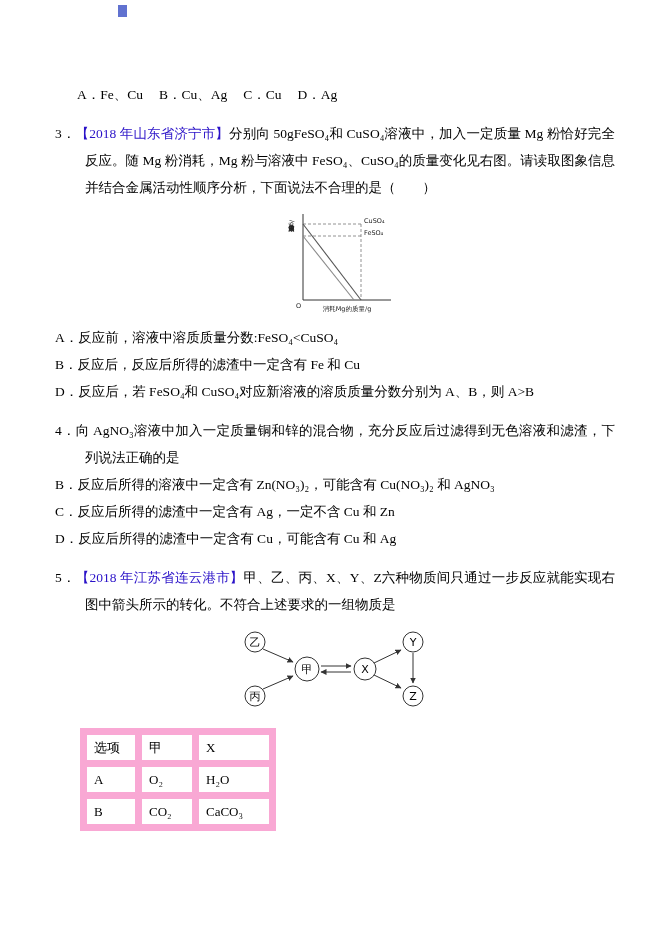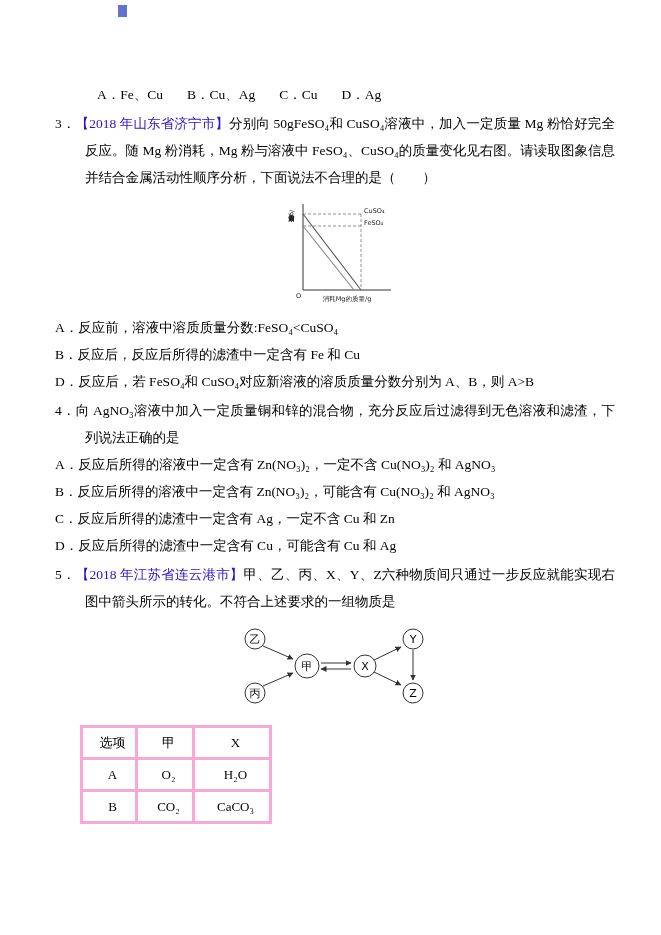--- a/index.html
+++ b/index.html
@@ -6,31 +6,31 @@
   html,body { background:#ffffff; }
   body {
     width:661px; height:935px; margin:0 auto;
     font-family:"Liberation Serif","DejaVu Serif",serif;
     color:#000; font-size:13.5px;
   }
   .page { position:relative; width:661px; height:935px; background:#fff;
           padding:82px 46px 0 55px; overflow:hidden; }
   .corner-mark { position:absolute; left:118px; top:5px; width:9px; height:12px;
                  background:#3a4fc4; opacity:.8; }
-  .options-inline { margin-left:42px; display:flex; gap:24px; line-height:26px; }
+  .options-inline { margin-left:22px; display:flex; gap:16px; line-height:26px; }
   .stem { line-height:27px; padding-left:30px; text-indent:-30px;
-          text-align:justify; margin-top:2px; }
+          text-align:justify; margin-top:12px; }
   .cite { color:var(--citation_blue,#2a12c8); }
   .opt  { line-height:27px; text-align:justify; }
   .chart-wrap   { margin:7px 0 4px 232px; width:120px; }
   .diagram-wrap { margin:8px 0 2px 170px; width:218px; }
   .q5-table { border-collapse:collapse; margin:10px 0 0 25px;
               font-size:13px; }
-  .q5-table td { border:3px solid #f9a8d4; height:32px; padding-left:7px;
-                 vertical-align:middle;text-align:center; }
+  .q5-table td { border:7px solid #f9a8d4; height:32px; padding-left:7px;
+                 vertical-align:middle; }
   .q5-table td.c1 { width:55px; }
   .q5-table td.c2 { width:57px; }
   .q5-table td.c3 { width:77px; }
   svg { display:block; }
   .axis { stroke:#333; stroke-width:1; fill:none; }
   .dash { stroke:#777; stroke-width:.8; stroke-dasharray:3 2; fill:none; }
   .ser1 { stroke:#555; stroke-width:1.1; }
   .ser2 { stroke:#8a8a8a; stroke-width:1.1; }
   .tiny { font-size:6.5px; fill:#222; font-family:"DejaVu Sans",sans-serif; }
   .vlab { font-size:6px; fill:#222; font-family:"DejaVu Sans",sans-serif;
@@ -76,21 +76,20 @@
       <text class="tiny" x="60" y="103" text-anchor="middle">消耗Mg的质量/g</text>
     </svg>
   </div>
 
   <div class="opt">A．反应前，溶液中溶质质量分数:FeSO₄&lt;CuSO₄</div>
   <div class="opt">B．反应后，反应后所得的滤渣中一定含有 Fe 和 Cu</div>
   <div class="opt">D．反应后，若 FeSO₄和 CuSO₄对应新溶液的溶质质量分数分别为 A、B，则 A&gt;B</div>
 
   <p class="stem"><span>4．</span><span>向 AgNO₃溶液中加入一定质量铜和锌的混合物，充分反应后过滤得到无色溶液和滤渣，下列说法正确的是</span></p>
 
-  <div class="opt">A．反应后所得的溶液中一定含有 Zn(NO₃)₂，一定不含 Cu(NO₃)₂ 和 AgNO₃</div>
   <div class="opt">B．反应后所得的溶液中一定含有 Zn(NO₃)₂，可能含有 Cu(NO₃)₂ 和 AgNO₃</div>
   <div class="opt">C．反应后所得的滤渣中一定含有 Ag，一定不含 Cu 和 Zn</div>
   <div class="opt">D．反应后所得的滤渣中一定含有 Cu，可能含有 Cu 和 Ag</div>
 
   <p class="stem"><span>5．</span><span class="cite">【2018 年江苏省连云港市】</span><span>甲、乙、丙、X、Y、Z六种物质间只通过一步反应就能实现右图中箭头所示的转化。不符合上述要求的一组物质是</span></p>
 
   <div class="diagram-wrap">
     <svg width="214" height="92" viewBox="0 0 214 92">
       <defs>
         <marker id="arr" markerWidth="7" markerHeight="7" refX="5.5" refY="3" orient="auto" markerUnits="userSpaceOnUse">

